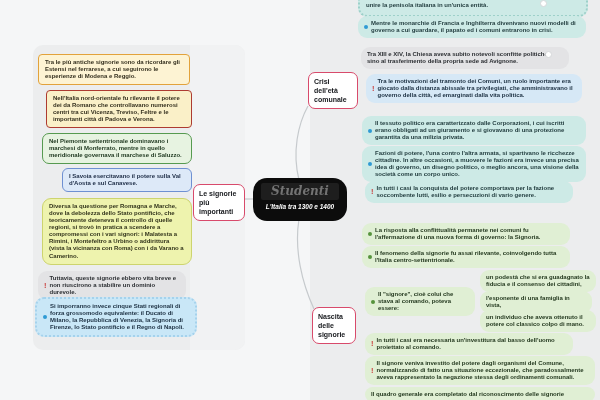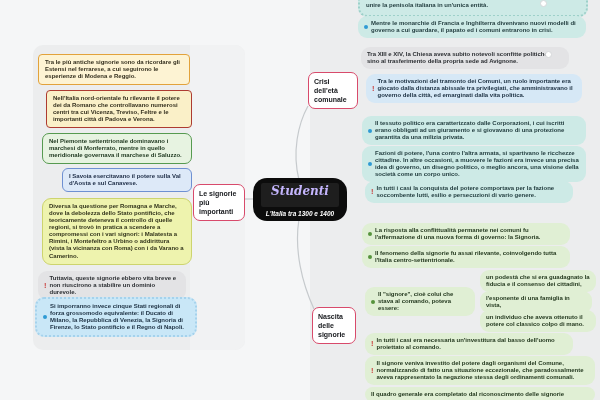--- a/index.html
+++ b/index.html
@@ -26,22 +26,22 @@
   .y2{background:#faf0c8;border:1.5px solid #ad3b31;border-radius:4px;color:#35301f;}
   .lgreen{background:#e7f3e1;border:1.5px solid #569a50;border-radius:7px;color:#233c24;}
   .lblue2{background:#dde9f8;border:1.5px solid #6e90d2;border-radius:6px;color:#22314a;}
   .ygreen{background:#eef3ae;border:1.5px solid #cdd46e;border-radius:9px;color:#33351c;}
   .group-label{position:absolute;box-sizing:border-box;background:#ffffff;
     border:1.5px solid #d84a6b;border-radius:7px;padding:4px 5px;
     font-size:7px;font-weight:700;color:#16181c;line-height:1.3;}
   .center-node{position:absolute;left:253px;top:178px;width:94px;height:43px;
     background:#0c0c0c;border-radius:14px;box-sizing:border-box;padding:5px 8px 4px;}
   .center-title{display:block;background:#1e1e1e;border-radius:2px;text-align:center;
-    color:#c4b5fd;font-family:"DejaVu Serif",serif;font-style:italic;font-weight:700;
-    font-size:12px;line-height:17px;height:24px;}
+    color:#737373;font-family:"DejaVu Serif",serif;font-style:italic;font-weight:700;
+    font-size:12px;line-height:17px;height:17px;}
   .center-sub{display:block;text-align:center;color:#ffffff;font-style:italic;
     font-weight:700;font-size:6.5px;margin-top:3px;}
   .handle{position:absolute;width:7px;height:7px;border-radius:50%;
     background:#ffffff;border:1px solid #d6d8da;box-sizing:border-box;}
 </style>
 </head>
 <body>
 
 <div class="canvas">
 

